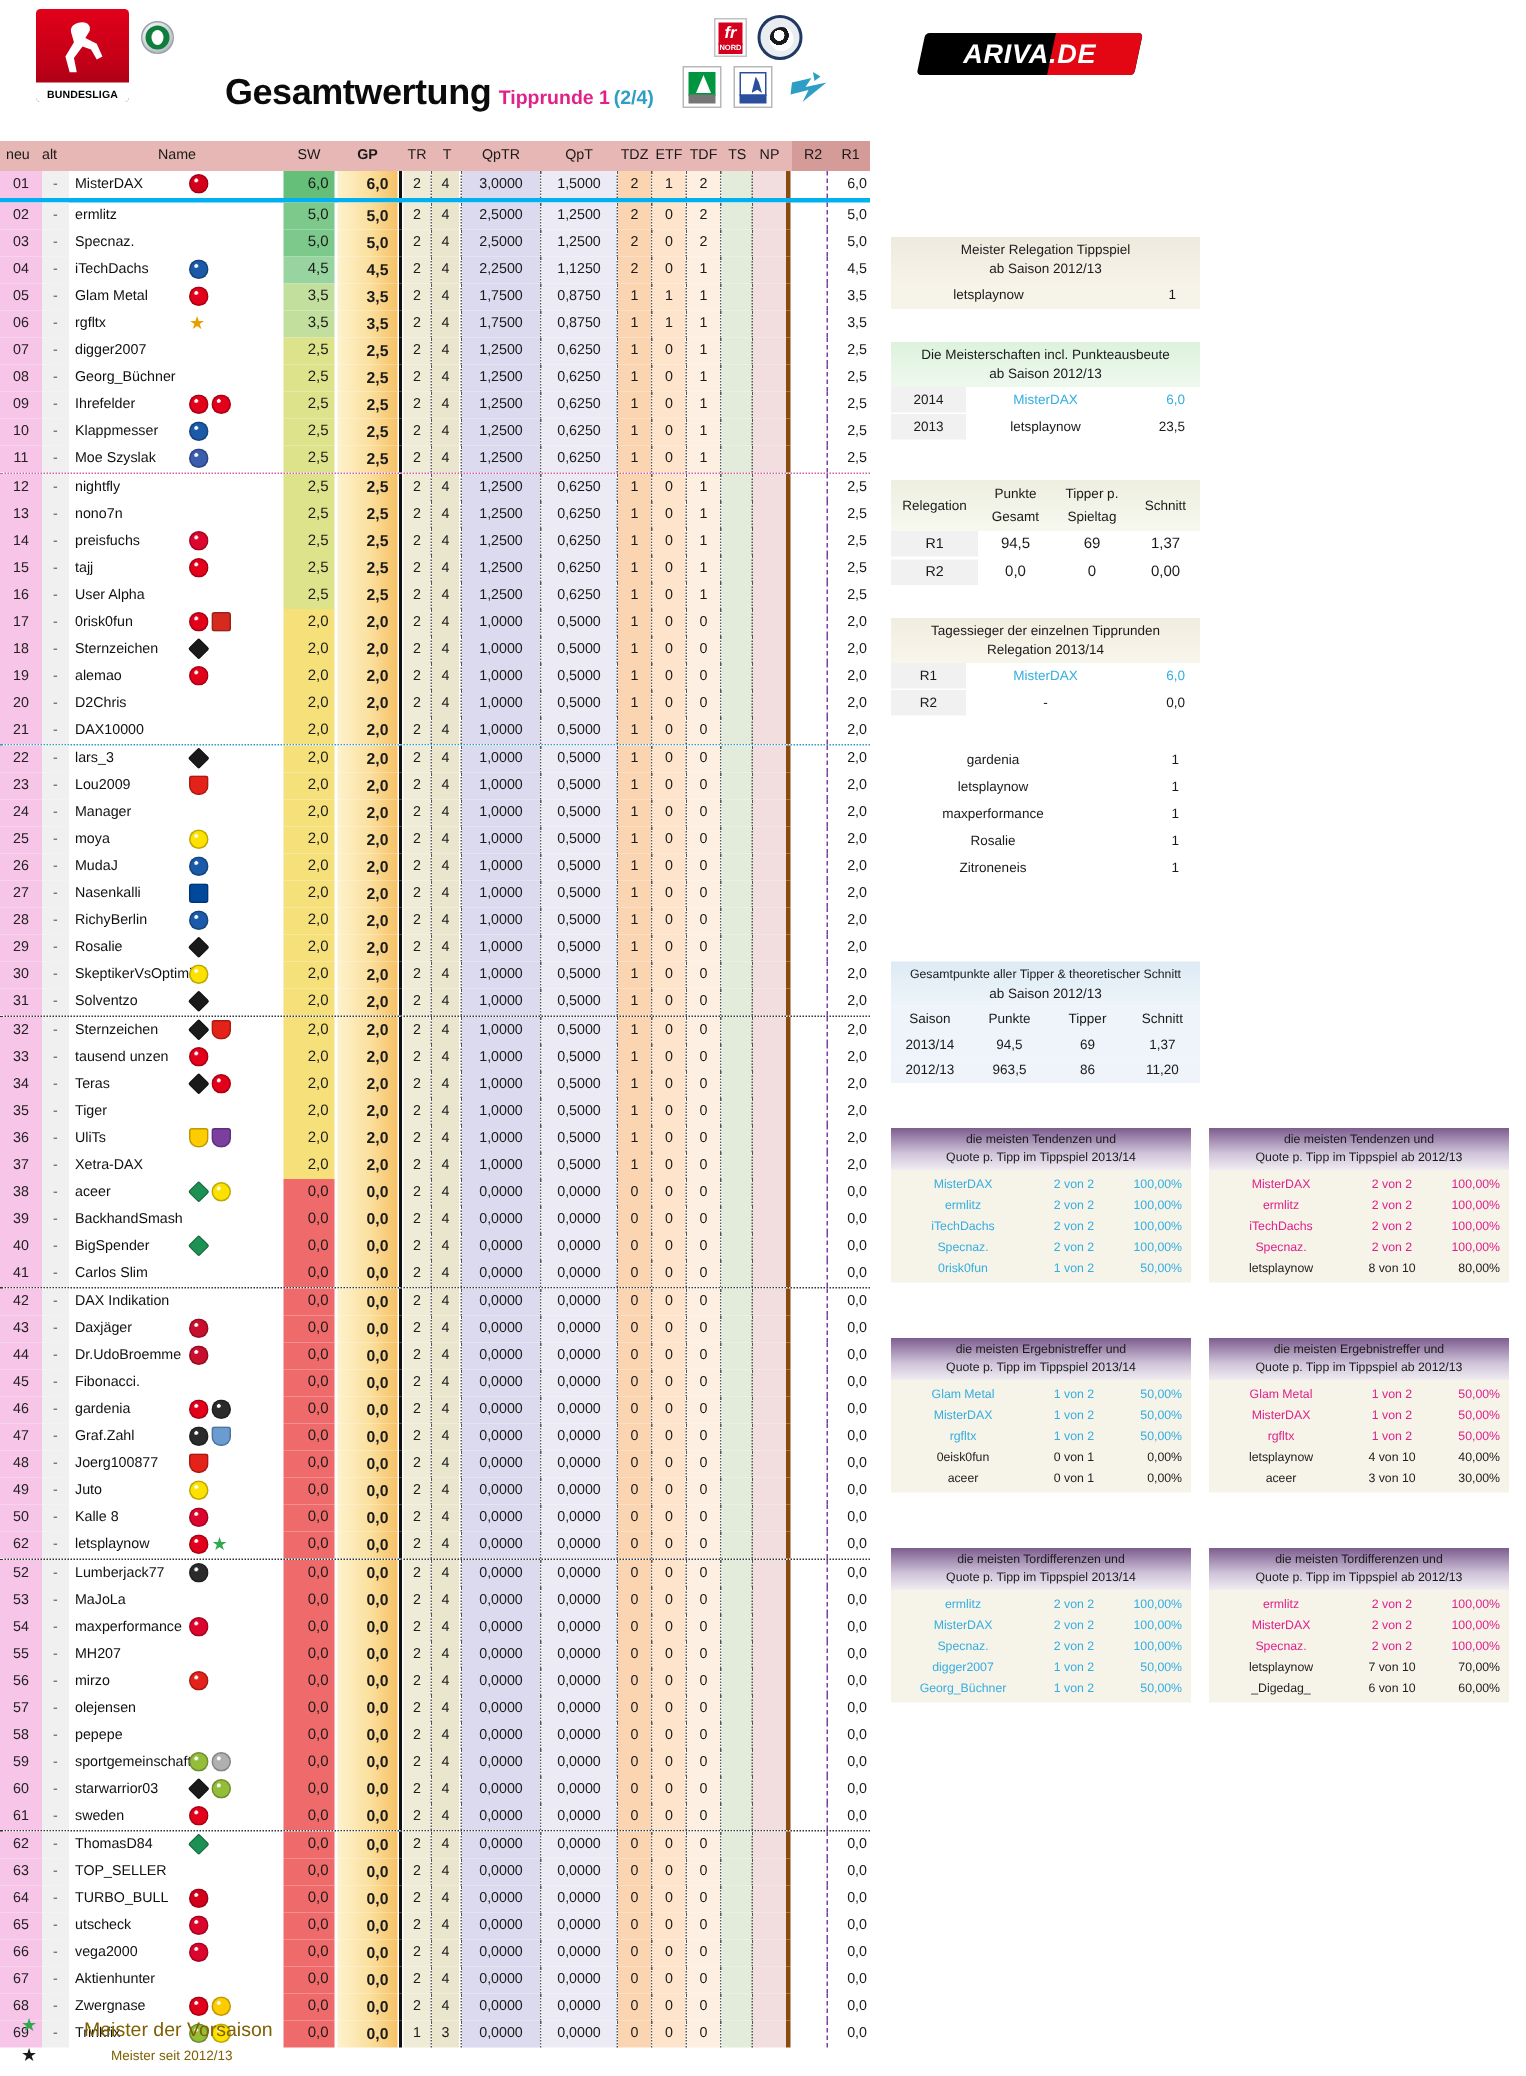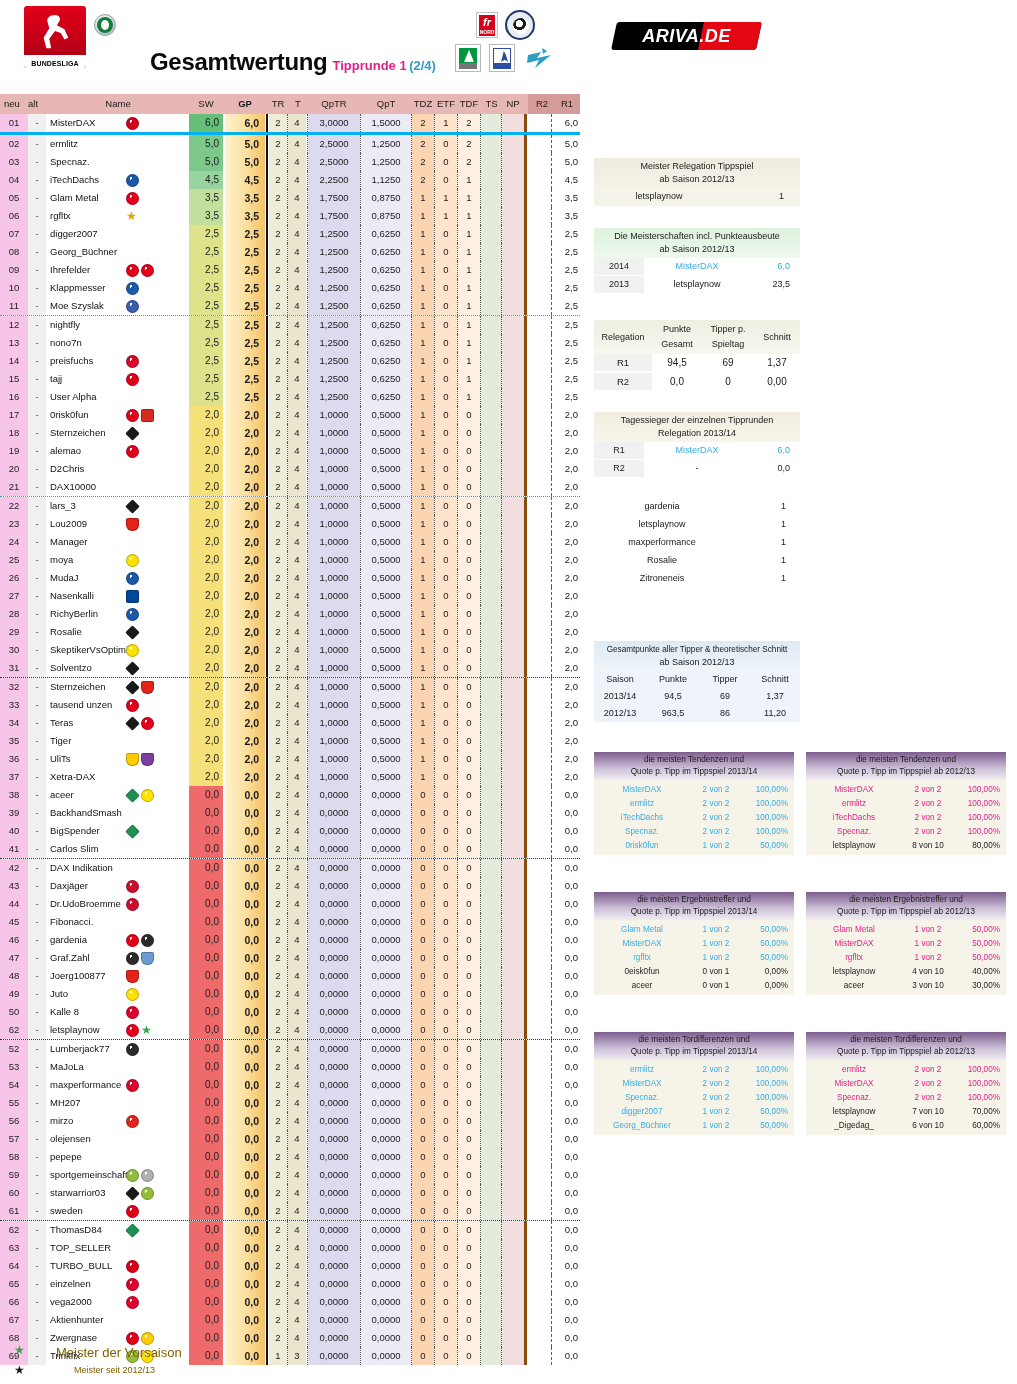--- a/index.html
+++ b/index.html
@@ -2152,21 +2152,21 @@
           <div class="sep-d1" style="left:501px"></div>
           <div class="cell c-np"></div>
           <div class="sep-brown"></div>
           <div class="cell c-r2"></div>
           <div class="sep-dash"></div>
           <div class="cell c-r1">0,0</div>
         </div>
         <div class="row">
           <div class="cell c-neu">65</div>
           <div class="cell c-alt">-</div>
-          <div class="cell c-name">einzelnen</div>
+          <div class="cell c-name">utscheck</div>
           <div class="cell c-badges" style="line-height:18px; text-align:left;"><span class="badge" style="background:radial-gradient(circle at 35% 30%, #fff 0 12%, #dc052d 13% 100%)"></span></div>
           <div class="cell c-sw" style="background:#ef6b6b">0,0</div>
           <div class="cell c-gp">0,0</div>
           <div class="sep-black"></div>
           <div class="cell c-tr">2</div>
           <div class="sep-d1" style="left:287px"></div>
           <div class="cell c-t">4</div>
           <div class="sep-d1" style="left:307px"></div>
           <div class="cell c-qptr">0,0000</div>
           <div class="sep-d1" style="left:360px"></div>

